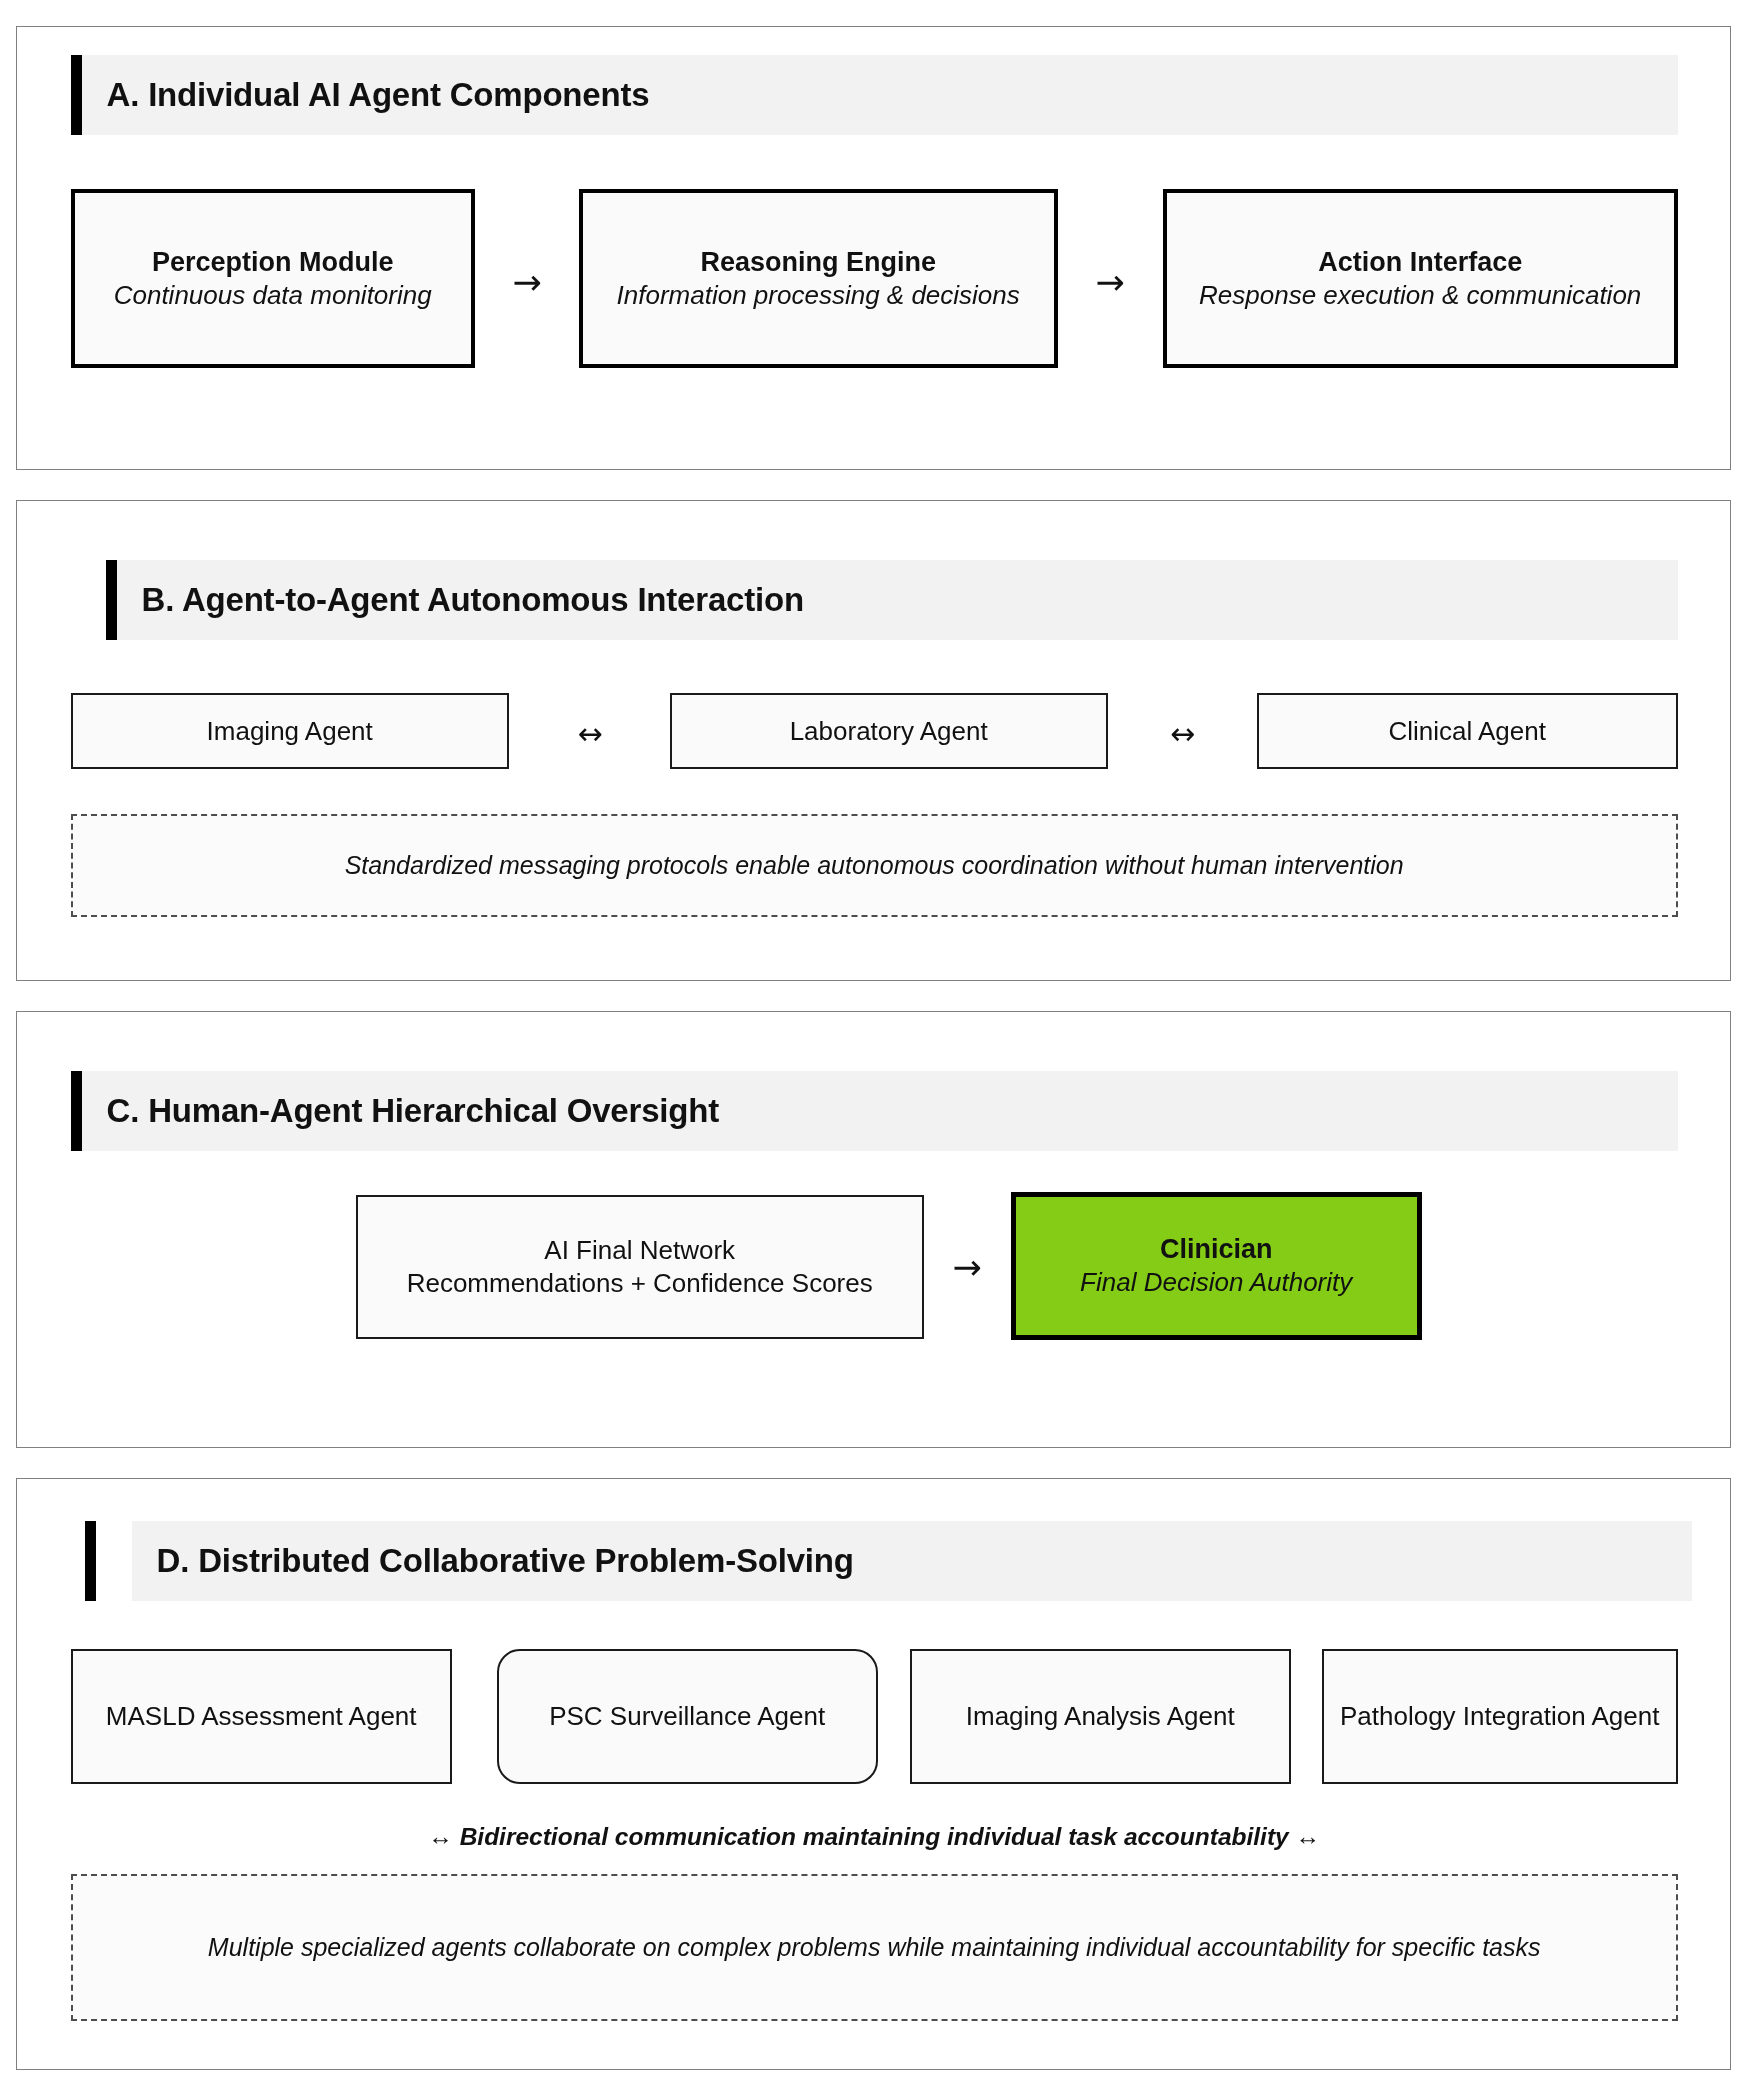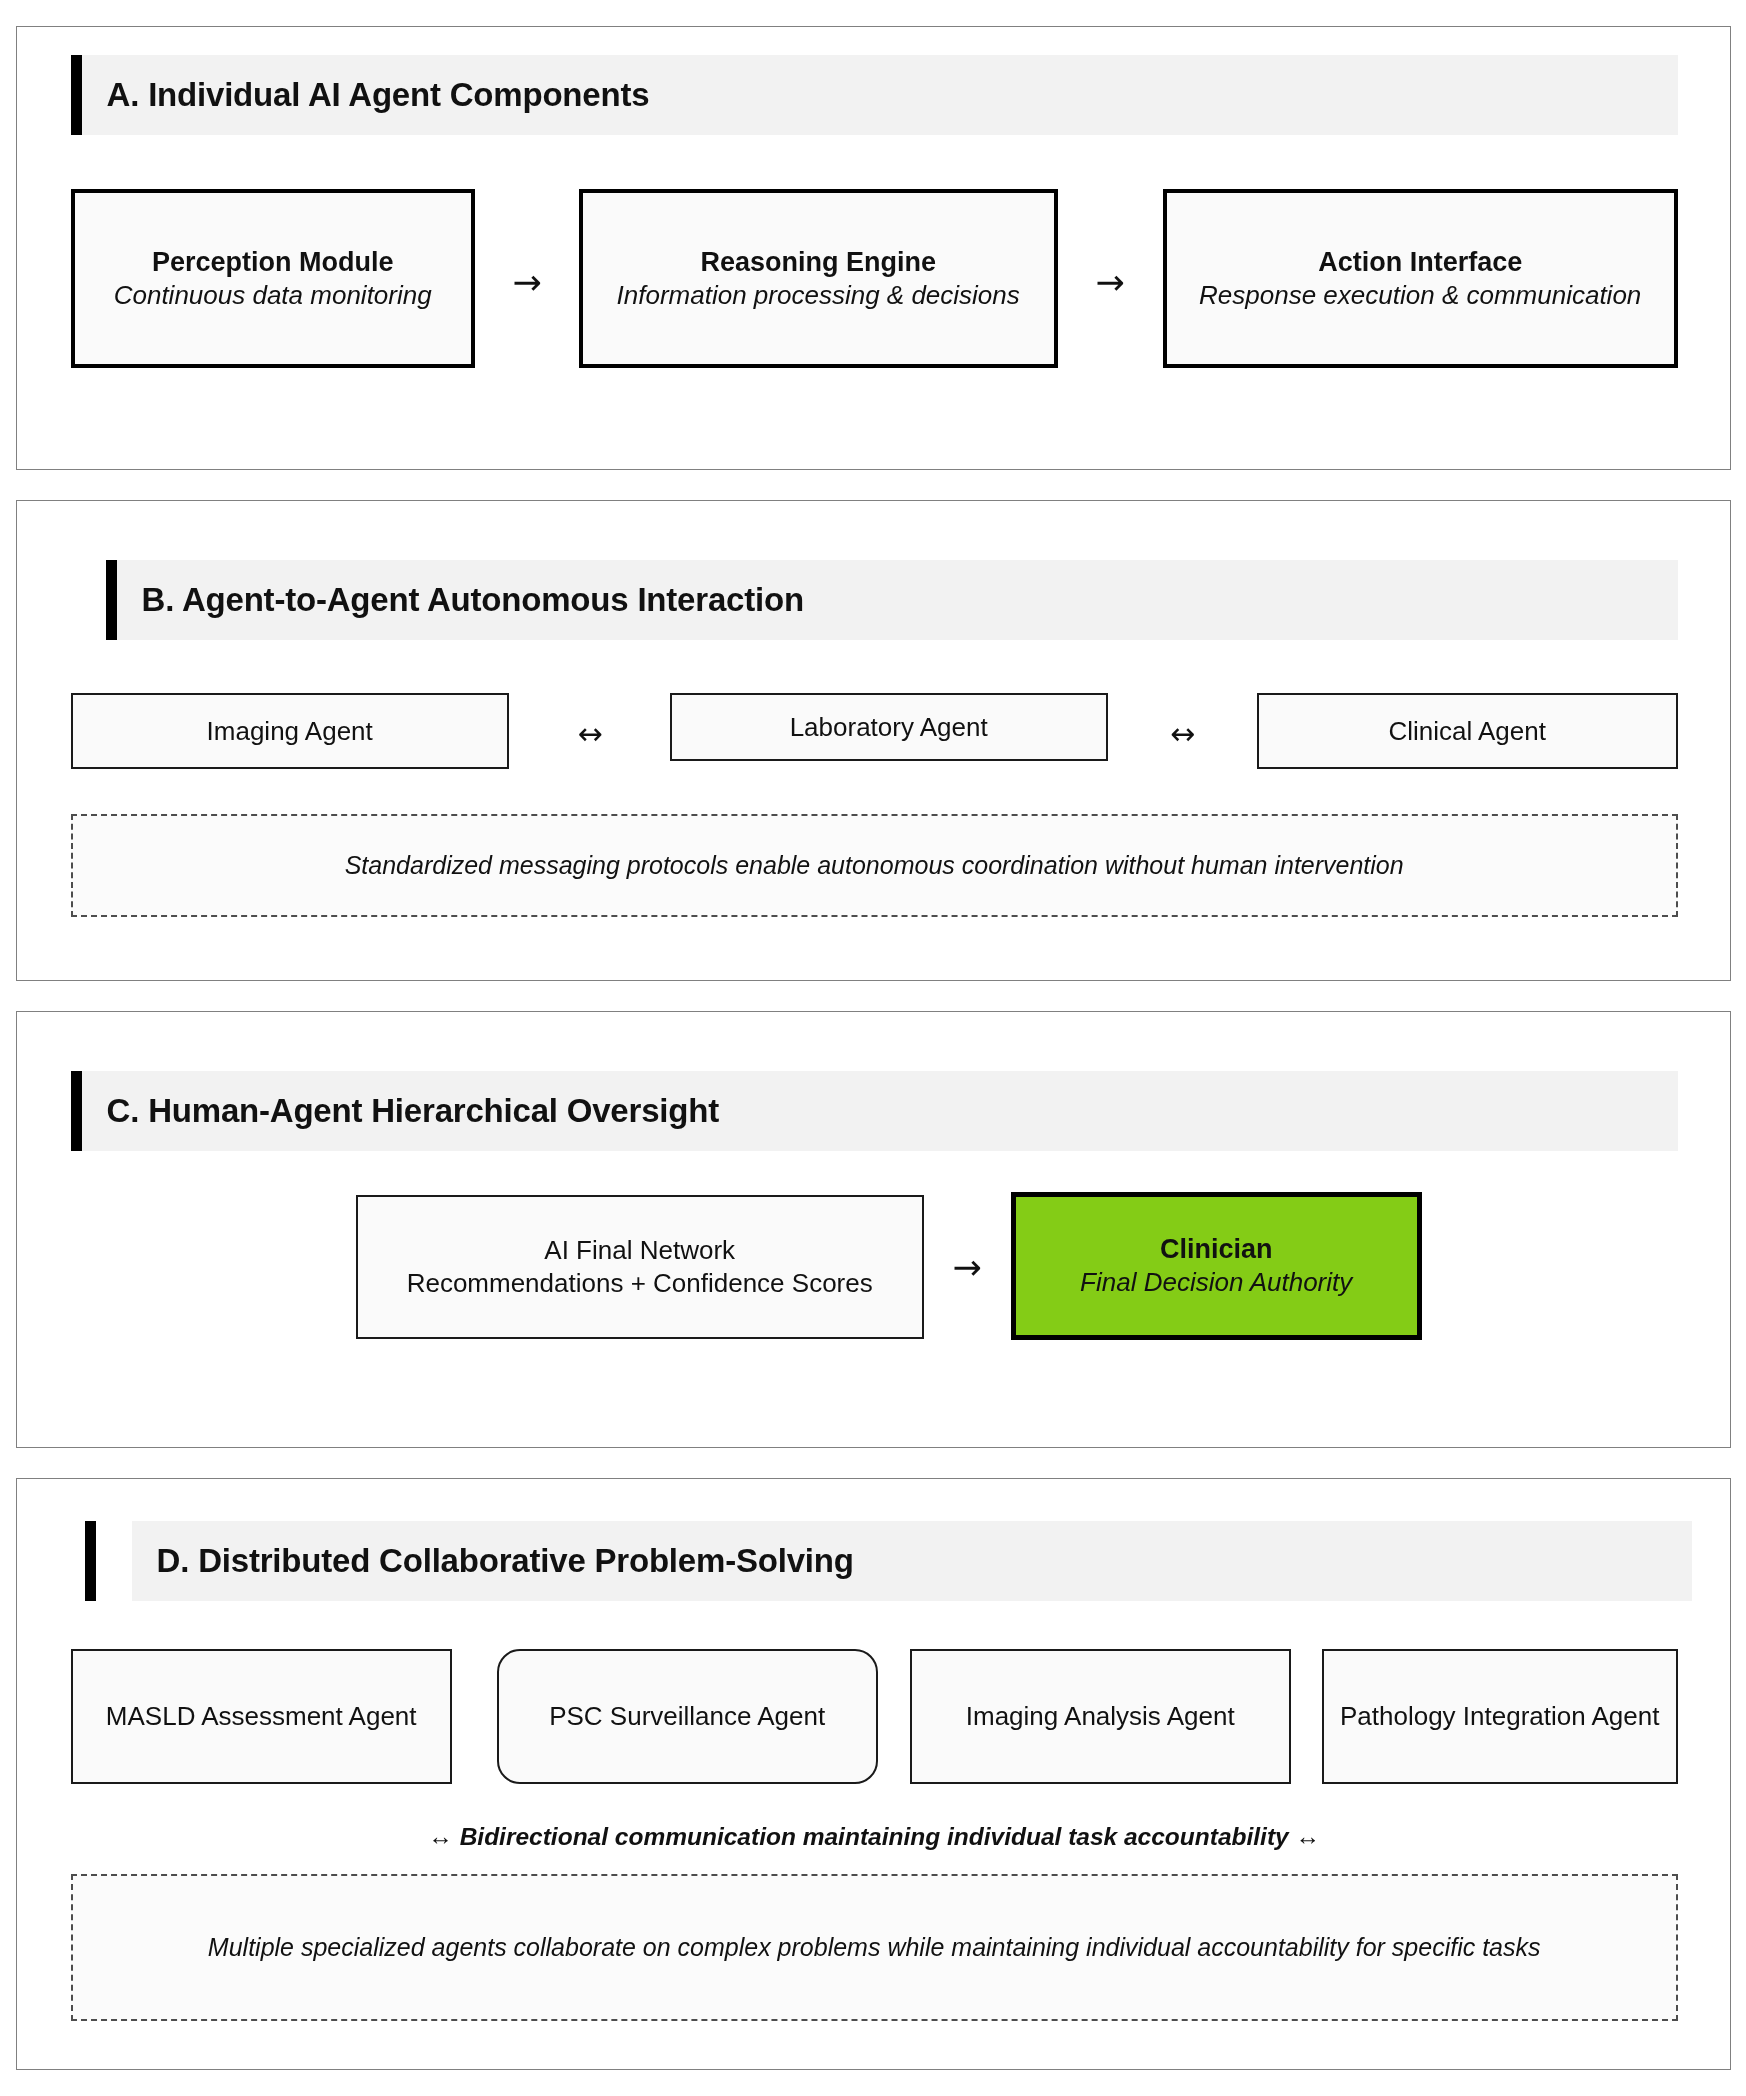--- a/index.html
+++ b/index.html
@@ -177,21 +177,21 @@
         <span class="head-title">B. Agent-to-Agent Autonomous Interaction</span>
       </div>
     </div>
 
     <div class="box box-thin" style="left:54px; top:192px; width:438px; height:76px;">
       <span class="box-plain">Imaging Agent</span>
     </div>
 
     <div class="biarrow" style="left:493px; top:218px; width:161px;">↔</div>
 
-    <div class="box box-thin" style="left:653px; top:192px; width:438px; height:68px;">
+    <div class="box box-thin" style="left:653px; top:192px; width:438px; height:76px;">
       <span class="box-plain">Laboratory Agent</span>
     </div>
 
     <div class="biarrow" style="left:1092px; top:218px; width:148px;">↔</div>
 
     <div class="box box-thin" style="left:1240px; top:192px; width:421px; height:76px;">
       <span class="box-plain">Clinical Agent</span>
     </div>
 
     <div class="dashed-note" style="left:54px; top:313px; width:1607px; height:103px;">

